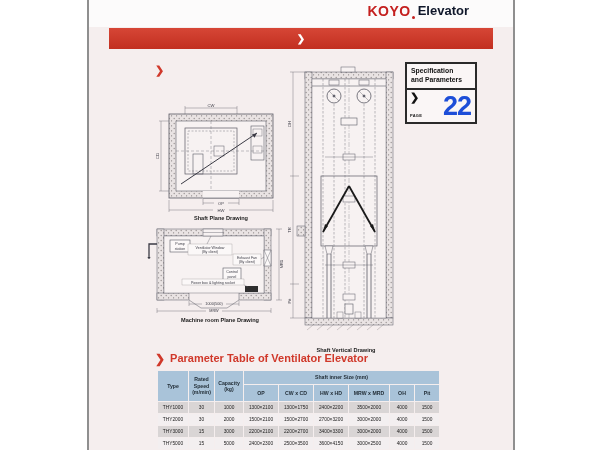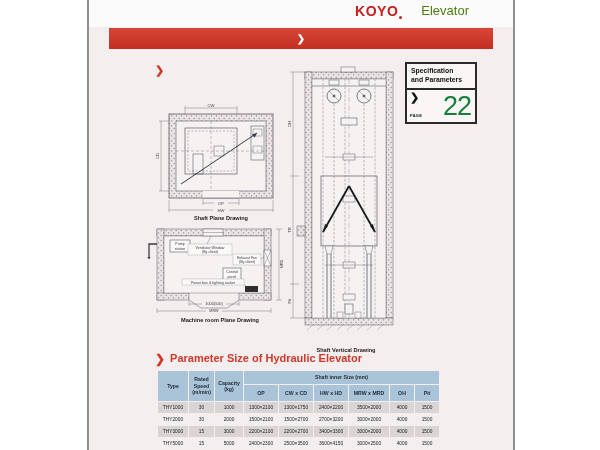--- a/index.html
+++ b/index.html
@@ -11,39 +11,39 @@
   .canvas { position:relative; width:600px; height:450px; background:#ffffff; }
   .page {
     position:absolute; left:87px; top:0; width:424px; height:450px;
     background:#f5eeee;
     border-left:2px solid #8f8f8f; border-right:2px solid #8f8f8f;
   }
   .topbar { position:absolute; top:0; left:0; right:0; height:27px; background:#fcfbfb; }
   .brand { position:absolute; right:44px; top:3px; display:flex; align-items:flex-end;padding-left:32px; }
   .koyo { color:#c4201f; font-size:14px; font-weight:800; letter-spacing:0.5px; line-height:16px; }
   .tm-dot { width:3px; height:3px; background:#c4201f; border-radius:50%; display:inline-block; margin:2px 1px 0 1px; }
-  .elevator { color:#4d7c0f; font-size:13px; font-weight:normal; margin-left:18px; line-height:16px; }
+  .elevator { color:#0f172a; font-size:13px; font-weight:bold; margin-left:2px; line-height:16px; }
   .banner {
     position:absolute; left:20px; top:28px; width:384px; height:21px;
     background:linear-gradient(#d64636,#c22f20);
     color:#fff; display:flex; align-items:center; justify-content:center; gap:6px;
     font-weight:bold; font-size:10.5px;
   }
   .banner .chev { font-size:10px; font-weight:900; }
   .section-title { position:absolute; display:flex; gap:5px; color:#d0382a; font-weight:bold; }
   .layout-title { left:66px; top:64px; font-size:9.5px; line-height:1.18; }
   .layout-title .chev { font-size:11px; }
   .param-title { left:66px; top:352px; font-size:11px; }
   .param-title .chev { font-size:12px; }
   .spec-badge { position:absolute; left:316px; top:62px; width:68px; border:2px solid #2a2a2a; background:#faf6f6; }
   .spec-text { font-size:6.8px; font-weight:bold; padding:3px 4px; border-bottom:2px solid #2a2a2a; line-height:1.3; color:#111; }
   .spec-page { position:relative; height:32px; }
   .spec-page .chev { position:absolute; left:3px; top:1px; font-size:11px; font-weight:900; color:#111; }
   .page-label { position:absolute; left:3px; top:23px; font-size:4px; font-weight:bold; color:#111; letter-spacing:0.3px; }
-  .page-num { position:absolute; right:4px; top:1px; font-size:27px; font-weight:400; color:#15803d; line-height:30px; letter-spacing:-1px; }
+  .page-num { position:absolute; right:4px; top:1px; font-size:27px; font-weight:700; color:#1d4ed8; line-height:30px; letter-spacing:-1px; }
   .drawing { position:absolute; }
   .caption { position:absolute; font-size:5.6px; font-weight:bold; color:#222; text-align:center; }
   svg { font-family:"Liberation Sans", sans-serif; }
   svg text { fill:#3c3c46; }
   .param-table { position:absolute; left:68px; top:370px; border-collapse:separate; border-spacing:1px; table-layout:fixed; }
   .param-table th, .param-table td { padding:0; margin:0; overflow:hidden; white-space:nowrap; }
   .param-table thead th { background:#a9c3d9; font-size:5.2px; font-weight:bold; color:#1f2a33; line-height:1.25; white-space:normal; }
   .param-table thead tr.h1 th { height:13px; }
   .param-table thead tr.h2 th { height:16px; }
   .param-table tbody td { font-size:4.8px; text-align:center; height:11px; color:#222; }
@@ -298,21 +298,21 @@
         <line x1="5" y1="252" x2="20" y2="252"></line>
       </g>
       <text transform="rotate(-90 5.5 58)" x="5.5" y="58" font-size="4.2" text-anchor="middle">OH</text>
       <text transform="rotate(-90 5.5 164)" x="5.5" y="164" font-size="4.2" text-anchor="middle">TR</text>
       <text transform="rotate(-90 5.5 235)" x="5.5" y="235" font-size="4.2" text-anchor="middle">Pit</text>
     </svg>
     <div class="caption" style="left:196px; top:347px; width:122px;">Shaft Vertical Drawing</div>
 
     <div class="section-title param-title">
       <span class="chev">❯</span>
-      <span>Parameter Size of Hydraulic Elevator</span>
+      <span>Parameter Table of Ventilator Elevator</span>
     </div>
 
     <table class="param-table">
       <colgroup>
         <col style="width:30px">
           <col style="width:25px">
           <col style="width:28px">
         <col style="width:34px">
           <col style="width:34px">
           <col style="width:34px">

